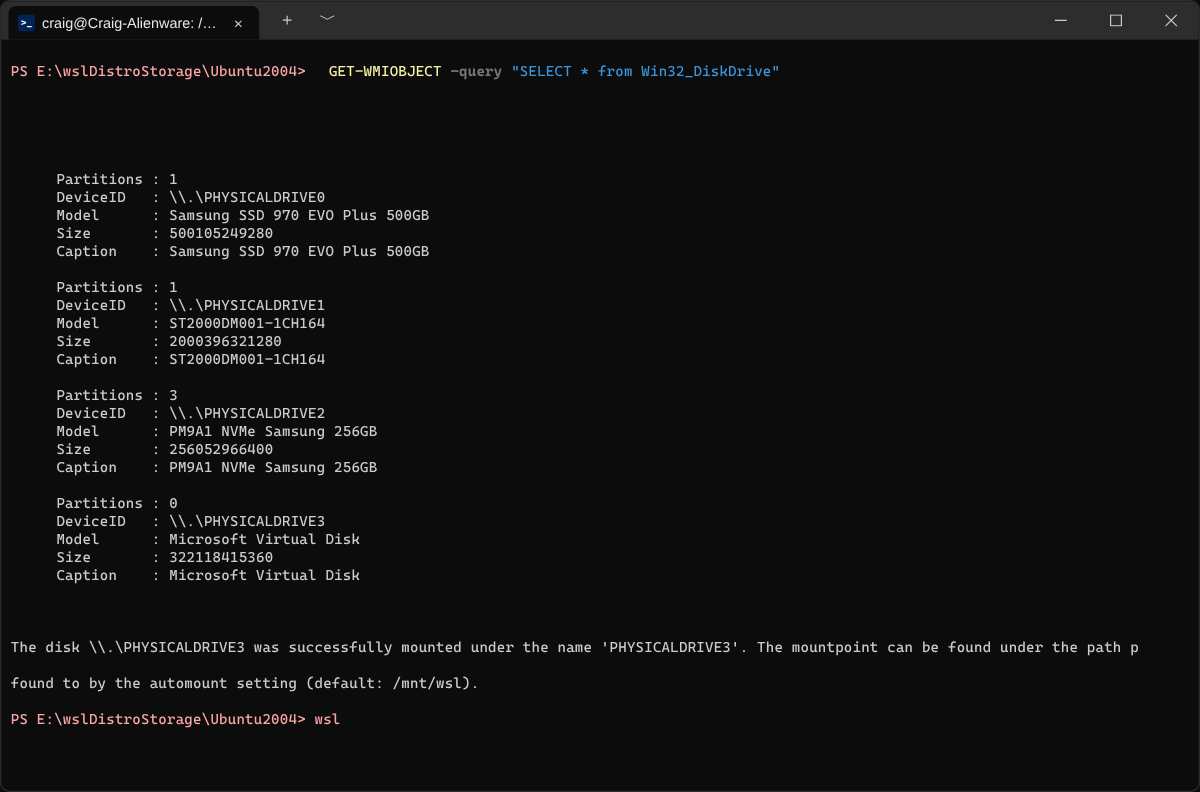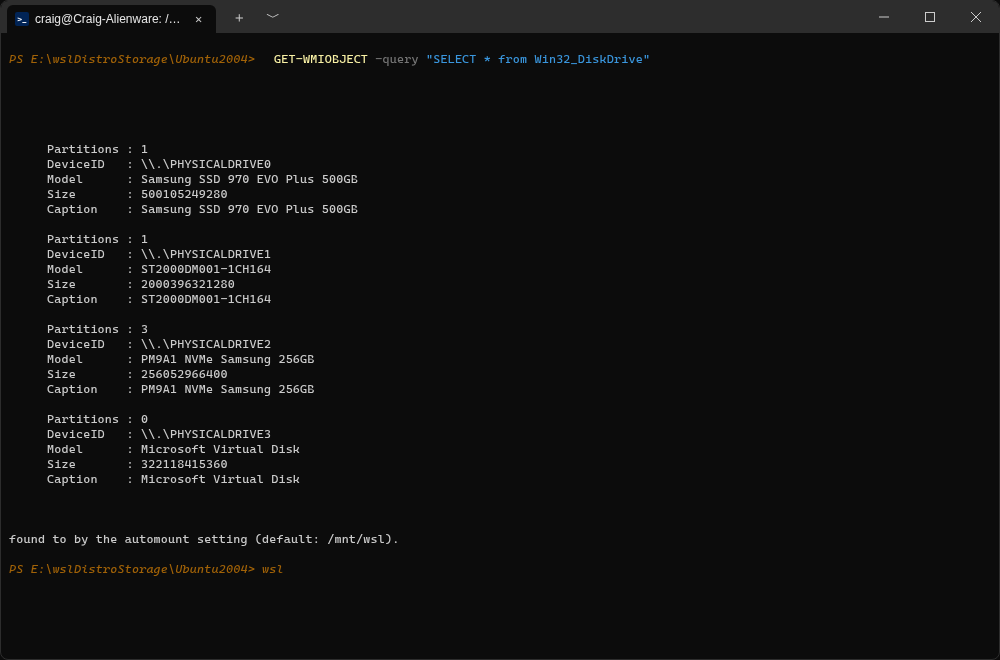--- a/index.html
+++ b/index.html
@@ -59,23 +59,23 @@
   }
   .win-btn svg { width:10px; height:10px; }
   .term {
     padding:4px 8px;
     white-space:pre;
     letter-spacing:0.2px;
   }
   .blank { height:15px; }
   .kv { white-space:pre;margin-left:38px; }
   .yellow { color:#f9f1a5;margin-left:12px; }
-  .gray   { color:#767676; }
+  .gray   { color:#767676;font-weight:bold; }
   .string { color:#3a96dd; }
-  .white  { color:#a16207;font-style:italic; }
+  .white  { color:#fca5a5; }
 </style>
 </head>
 <body>
 
 <div class="titlebar">
   <div class="tabs">
     <div class="tab">
       <div class="tab-left">
         <span class="tab-icon">&gt;_</span>
         <span class="tab-title">craig@Craig-Alienware: /mnt/v</span>
@@ -106,20 +106,21 @@
     </div>
   </div>
 </div>
 
 <div class="term">
 <div><span class="white">PS E:\wslDistroStorage\Ubuntu2004&gt; </span><span class="yellow">GET-WMIOBJECT</span><span class="gray"> -query </span><span class="string">"SELECT * from Win32_DiskDrive"</span></div>
 <div class="blank"></div>
 <div class="blank"></div>
 <div id="drives-out"><div class="kv">Partitions : 1</div><div class="kv">DeviceID   : \\.\PHYSICALDRIVE0</div><div class="kv">Model      : Samsung SSD 970 EVO Plus 500GB</div><div class="kv">Size       : 500105249280</div><div class="kv">Caption    : Samsung SSD 970 EVO Plus 500GB</div><div class="blank"></div><div class="kv">Partitions : 1</div><div class="kv">DeviceID   : \\.\PHYSICALDRIVE1</div><div class="kv">Model      : ST2000DM001-1CH164</div><div class="kv">Size       : 2000396321280</div><div class="kv">Caption    : ST2000DM001-1CH164</div><div class="blank"></div><div class="kv">Partitions : 3</div><div class="kv">DeviceID   : \\.\PHYSICALDRIVE2</div><div class="kv">Model      : PM9A1 NVMe Samsung 256GB</div><div class="kv">Size       : 256052966400</div><div class="kv">Caption    : PM9A1 NVMe Samsung 256GB</div><div class="blank"></div><div class="kv">Partitions : 0</div><div class="kv">DeviceID   : \\.\PHYSICALDRIVE3</div><div class="kv">Model      : Microsoft Virtual Disk</div><div class="kv">Size       : 322118415360</div><div class="kv">Caption    : Microsoft Virtual Disk</div></div>
 <div class="blank"></div>
+<div>The disk \\.\PHYSICALDRIVE3 was successfully mounted under the name 'PHYSICALDRIVE3'. The mountpoint can be found under the path p</div>
 <div>found to by the automount setting (default: /mnt/wsl).</div>
 <div><span class="white">PS E:\wslDistroStorage\Ubuntu2004&gt; </span><span class="white">wsl</span></div>
 
 
 
 
 
 </div>
 
 </body></html>

